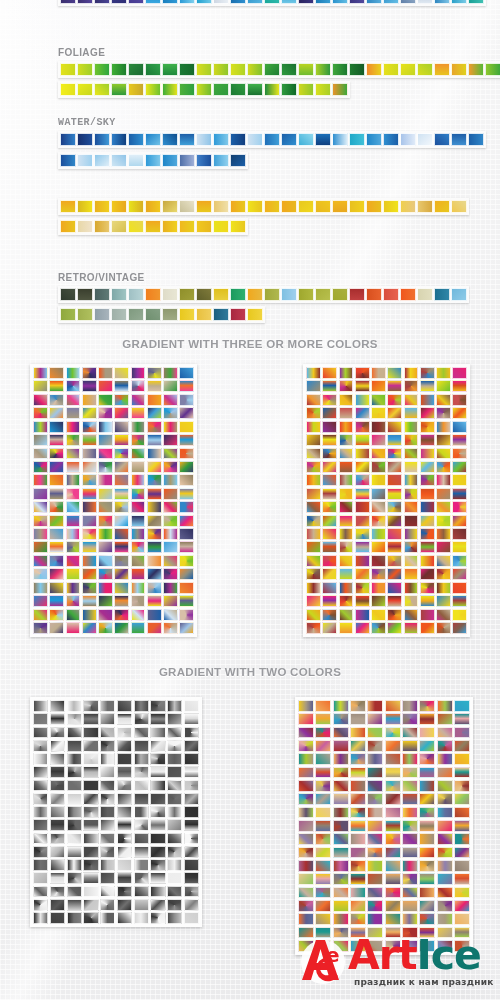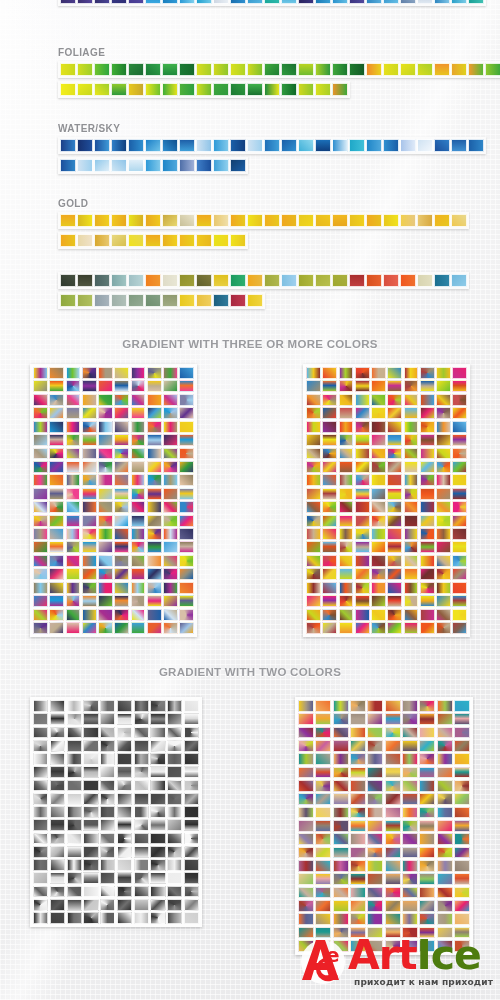--- a/index.html
+++ b/index.html
@@ -87,21 +87,21 @@
   .logo-ae{
     position:absolute; left:0; top:2px; width:62px; height:52px;
   }
   .logo-word{
     position:absolute; left:56px; top:0px;
     font-size:41px; font-weight:bold; letter-spacing:-1px;
     line-height:46px;
     color:#ec2026;
     font-family:"DejaVu Sans", sans-serif;
   }
-  .logo-word .g{ color:#4d7c0f; }
+  .logo-word .g{ color:#0f766e; }
   .logo-tag{
     position:absolute; left:62px; top:45px;
     font-size:9px; font-weight:bold; color:#4a4a4a;
     font-family:"DejaVu Sans", sans-serif;
     letter-spacing:.2px;
   }
 </style>
 </head>
 <body>
 
@@ -182,21 +182,21 @@
               <div class="sw" title="#3fa83c → #2f9a3e" style="background: linear-gradient(135deg, rgb(63, 168, 60), rgb(47, 154, 62));"></div>
               <div class="sw" title="#1b7a34 → #2f9a3e" style="background: linear-gradient(45deg, rgb(27, 122, 52), rgb(47, 154, 62));"></div>
               <div class="sw" title="#3fb04a → #1a7230" style="background: linear-gradient(rgb(63, 176, 74), rgb(26, 114, 48));"></div>
               <div class="sw" title="#1f8a3c → #e8e61c" style="background: linear-gradient(90deg, rgb(31, 138, 60), rgb(232, 230, 28));"></div>
               <div class="sw" title="#2f9a3e → #0f6b28" style="background: linear-gradient(90deg, rgb(47, 154, 62), rgb(15, 107, 40));"></div>
               <div class="sw" title="#cfd81e → #8fc72c" style="background: linear-gradient(90deg, rgb(207, 216, 30), rgb(143, 199, 44));"></div>
               <div class="sw" title="#d8e01d → #a8cf28" style="background: linear-gradient(90deg, rgb(216, 224, 29), rgb(168, 207, 40));"></div>
               <div class="sw" title="#e8942a → #3fa83a" style="background: linear-gradient(90deg, rgb(232, 148, 42), rgb(63, 168, 58));"></div>
             </div></div><div style="height: 1px;"></div></div>
       </div>
-      <div class="swatch-section" style="top: 123px;">
+      <div class="swatch-section" style="top: 117px; font-family: Liberation Mono, monospace;">
         <div class="sec-label">WATER/SKY</div>
         <div><div class="rowwrap"><div class="srow">
               <div class="sw" title="#1b3f88 → #2f7fc8" style="background: linear-gradient(90deg, rgb(27, 63, 136), rgb(47, 127, 200));"></div>
               <div class="sw" title="#16306f → #1f4f9c" style="background: linear-gradient(90deg, rgb(22, 48, 111), rgb(31, 79, 156));"></div>
               <div class="sw" title="#1b4f9c → #3f9ad8" style="background: linear-gradient(90deg, rgb(27, 79, 156), rgb(63, 154, 216));"></div>
               <div class="sw" title="#2f7fc8 → #0f3f7f" style="background: linear-gradient(90deg, rgb(47, 127, 200), rgb(15, 63, 127));"></div>
               <div class="sw" title="#1b5fa8 → #2f8fd0" style="background: linear-gradient(90deg, rgb(27, 95, 168), rgb(47, 143, 208));"></div>
               <div class="sw" title="#1b7fc8 → #6fc2e8" style="background: linear-gradient(135deg, rgb(27, 127, 200), rgb(111, 194, 232));"></div>
               <div class="sw" title="#2f8fd0 → #0f4f8f" style="background: linear-gradient(45deg, rgb(47, 143, 208), rgb(15, 79, 143));"></div>
               <div class="sw" title="#1e5fa8 → #3f9fd8" style="background: linear-gradient(rgb(30, 95, 168), rgb(63, 159, 216));"></div>
@@ -225,21 +225,20 @@
               <div class="sw" title="#dfeef8 → #b0d8ee" style="background: linear-gradient(rgb(223, 238, 248), rgb(176, 216, 238));"></div>
               <div class="sw" title="#2f9ad8 → #7fc8ea" style="background: linear-gradient(90deg, rgb(47, 154, 216), rgb(127, 200, 234));"></div>
               <div class="sw" title="#1f86c8 → #4fa8dc" style="background: linear-gradient(90deg, rgb(31, 134, 200), rgb(79, 168, 220));"></div>
               <div class="sw" title="#4f6fa8 → #9fb0d8" style="background: linear-gradient(90deg, rgb(79, 111, 168), rgb(159, 176, 216));"></div>
               <div class="sw" title="#3f7fc8 → #1b4f9c" style="background: linear-gradient(90deg, rgb(63, 127, 200), rgb(27, 79, 156));"></div>
               <div class="sw" title="#3fa0d8 → #8fd0ee" style="background: linear-gradient(90deg, rgb(63, 160, 216), rgb(143, 208, 238));"></div>
               <div class="sw" title="#123f70 → #1b5fa8" style="background: linear-gradient(135deg, rgb(18, 63, 112), rgb(27, 95, 168));"></div>
             </div></div><div style="height: 1px;"></div></div>
       </div>
       <div class="swatch-section" style="top: 198px;">
-        <div class="sec-label">GOLD</div>
         <div><div class="rowwrap"><div class="srow">
               <div class="sw" title="#f0a81e → #e8c81e" style="background: linear-gradient(rgb(240, 168, 30), rgb(232, 200, 30));"></div>
               <div class="sw" title="#d8b81e → #f0e21c" style="background: linear-gradient(90deg, rgb(216, 184, 30), rgb(240, 226, 28));"></div>
               <div class="sw" title="#e8b01e → #f0cf1e" style="background: linear-gradient(90deg, rgb(232, 176, 30), rgb(240, 207, 30));"></div>
               <div class="sw" title="#f0c81e → #e8a81e" style="background: linear-gradient(90deg, rgb(240, 200, 30), rgb(232, 168, 30));"></div>
               <div class="sw" title="#e8e21c → #d8b022" style="background: linear-gradient(90deg, rgb(232, 226, 28), rgb(216, 176, 34));"></div>
               <div class="sw" title="#e8a81e → #f0c81e" style="background: linear-gradient(90deg, rgb(232, 168, 30), rgb(240, 200, 30));"></div>
               <div class="sw" title="#c8a83e → #e8d86e" style="background: linear-gradient(135deg, rgb(200, 168, 62), rgb(232, 216, 110));"></div>
               <div class="sw" title="#c8c098 → #e8e2c8" style="background: linear-gradient(45deg, rgb(200, 192, 152), rgb(232, 226, 200));"></div>
               <div class="sw" title="#f0a81e → #e8c81e" style="background: linear-gradient(rgb(240, 168, 30), rgb(232, 200, 30));"></div>
@@ -266,20 +265,21 @@
               <div class="sw" title="#f0e21c → #e8d84e" style="background: linear-gradient(45deg, rgb(240, 226, 28), rgb(232, 216, 78));"></div>
               <div class="sw" title="#f0a81e → #e8c81e" style="background: linear-gradient(rgb(240, 168, 30), rgb(232, 200, 30));"></div>
               <div class="sw" title="#e8b01e → #f0d01e" style="background: linear-gradient(90deg, rgb(232, 176, 30), rgb(240, 208, 30));"></div>
               <div class="sw" title="#f0b81e → #e8cf1e" style="background: linear-gradient(90deg, rgb(240, 184, 30), rgb(232, 207, 30));"></div>
               <div class="sw" title="#f0c81e → #e8b81e" style="background: linear-gradient(90deg, rgb(240, 200, 30), rgb(232, 184, 30));"></div>
               <div class="sw" title="#e8e21c → #f0d81e" style="background: linear-gradient(90deg, rgb(232, 226, 28), rgb(240, 216, 30));"></div>
               <div class="sw" title="#f0e21c → #e8c81e" style="background: linear-gradient(90deg, rgb(240, 226, 28), rgb(232, 200, 30));"></div>
             </div></div><div style="height: 1px;"></div></div>
       </div>
       <div class="swatch-section" style="top: 272px;">
+        <div class="sec-label">RETRO/VINTAGE</div>
         <div><div class="rowwrap"><div class="srow">
               <div class="sw" title="#2f3a2e → #46503f" style="background: linear-gradient(45deg, rgb(47, 58, 46), rgb(70, 80, 63));"></div>
               <div class="sw" title="#3a3f2e → #4f5540" style="background: linear-gradient(rgb(58, 63, 46), rgb(79, 85, 64));"></div>
               <div class="sw" title="#4a6260 → #5f7a76" style="background: linear-gradient(90deg, rgb(74, 98, 96), rgb(95, 122, 118));"></div>
               <div class="sw" title="#7fa8a8 → #9fc4c2" style="background: linear-gradient(90deg, rgb(127, 168, 168), rgb(159, 196, 194));"></div>
               <div class="sw" title="#9fc0c4 → #b8d4d6" style="background: linear-gradient(90deg, rgb(159, 192, 196), rgb(184, 212, 214));"></div>
               <div class="sw" title="#f07f1e → #f0962e" style="background: linear-gradient(90deg, rgb(240, 127, 30), rgb(240, 150, 46));"></div>
               <div class="sw" title="#dfdcc8 → #e8e6d4" style="background: linear-gradient(90deg, rgb(223, 220, 200), rgb(232, 230, 212));"></div>
               <div class="sw" title="#8f8f2a → #a0a03a" style="background: linear-gradient(135deg, rgb(143, 143, 42), rgb(160, 160, 58));"></div>
               <div class="sw" title="#5f5f2a → #7f7a3a" style="background: linear-gradient(45deg, rgb(95, 95, 42), rgb(127, 122, 58));"></div>
@@ -1100,15 +1100,15 @@
 
   <div class="logo">
     <svg class="logo-ae" viewBox="0 0 62 52">
       <circle cx="31" cy="28" r="22" fill="#ffffff" opacity="0.9"></circle>
       <path d="M10 46 L24 6 L33 6 L47 46 L38 46 L35 36 L22 36 L19 46 Z
                M24.5 29 L32.5 29 L28.5 15 Z" fill="#ec2026"></path>
       <path d="M40 24 a12 12 0 1 0 6 18 l-5 -4 a7 7 0 1 1 -3 -10 Z" fill="#ec2026"></path>
       <text x="34" y="28" font-family="DejaVu Sans, sans-serif" font-size="20" font-weight="bold" fill="#ec2026">e</text>
     </svg>
     <div class="logo-word"><span>Art</span><span class="g">Ice</span></div>
-    <div class="logo-tag">приходит к нам приходит</div>
+    <div class="logo-tag">праздник к нам праздник</div>
   </div>
 </div>
 
 </body></html>

